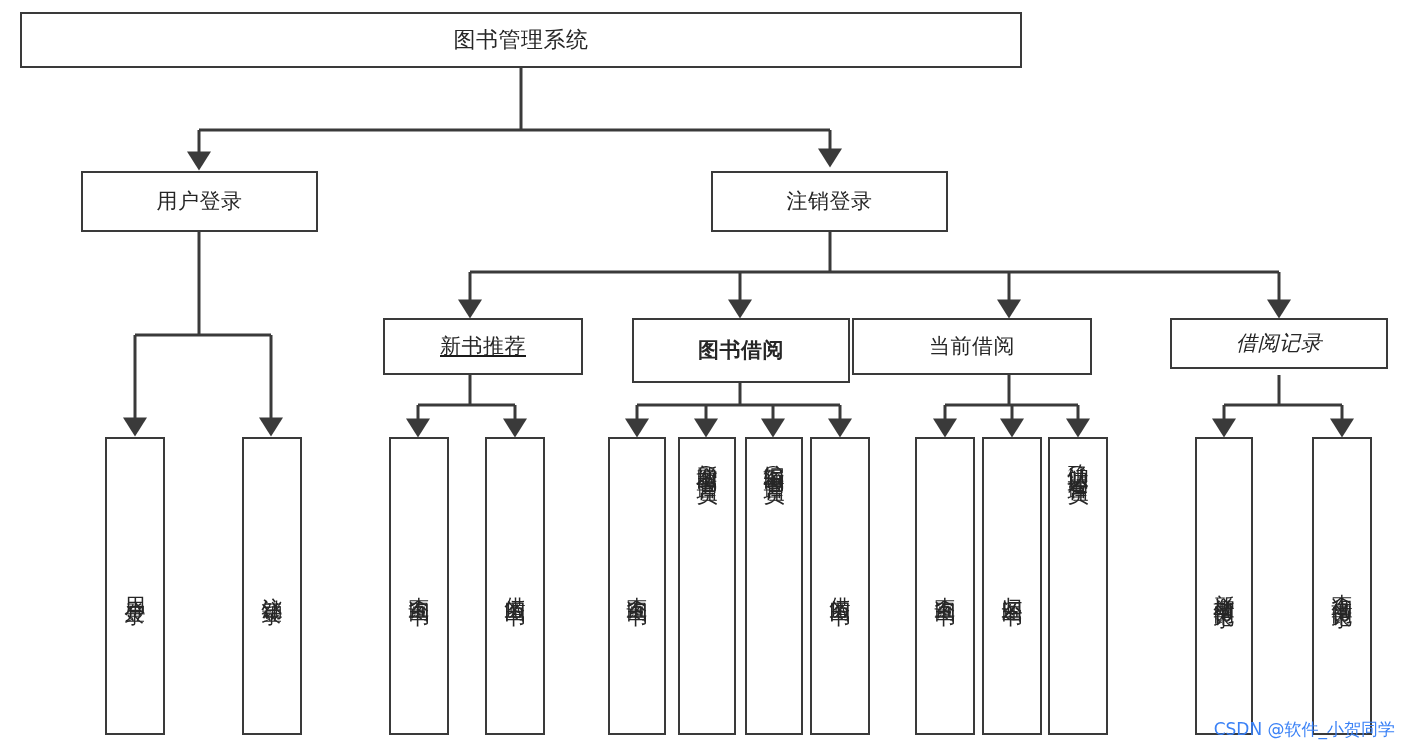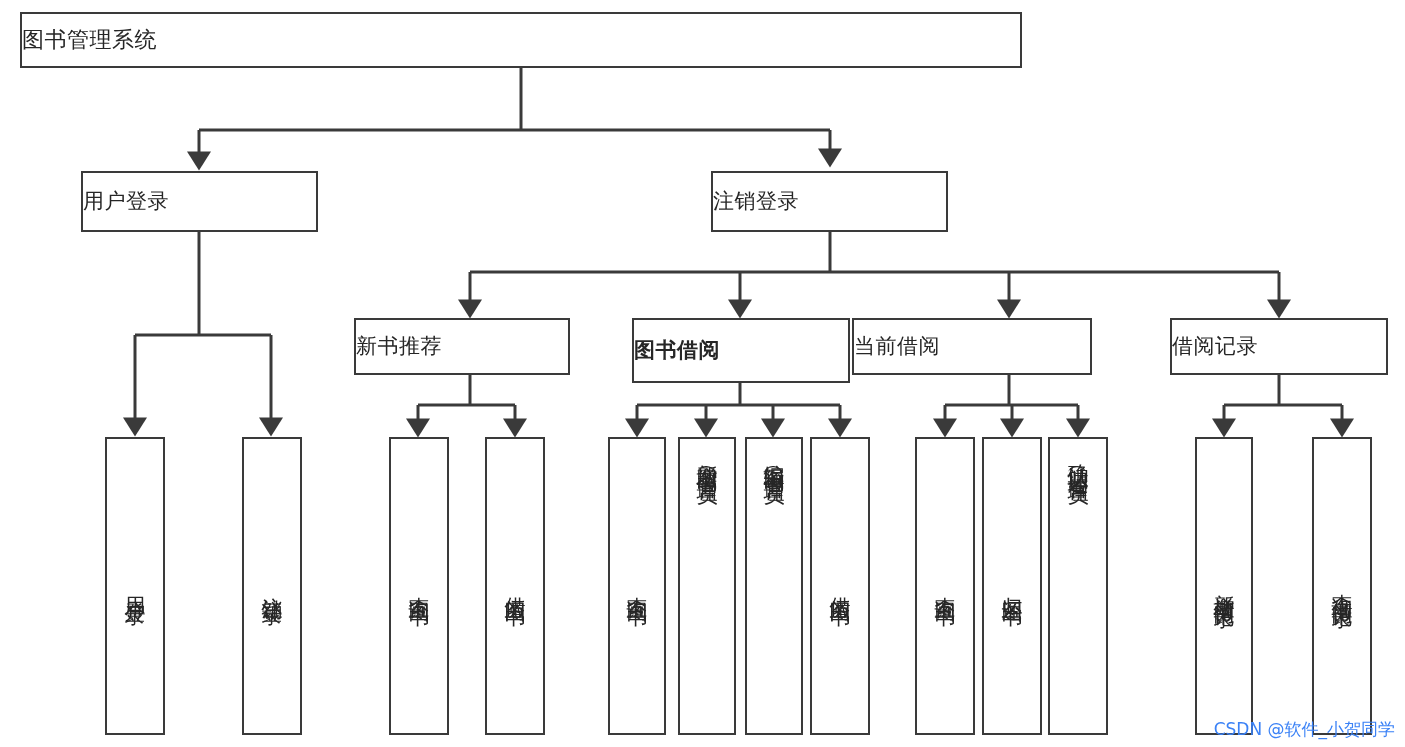--- a/index.html
+++ b/index.html
@@ -26,20 +26,21 @@
     height: 747px;
     pointer-events: none;
   }
   .node {
     position: absolute;
     box-sizing: border-box;
     background: #ffffff;
     border: 2.5px solid #3a3a3a;
     display: flex;
     align-items: center;
+    justify-content: center;
     color: #1a1a1a;
     z-index: 2;
   }
   .node-label {
     display: block;
     text-align: center;
     line-height: 1.18;
     color: #262626;
   }
   
@@ -140,30 +141,30 @@
     <span class="node-label">图书管理系统</span>
   </div>
 
   <div class="node horiz" style="left:81px; top:171px; width:237px; height:61px;">
     <span class="node-label">用户登录</span>
   </div>
   <div class="node horiz" style="left:711px; top:171px; width:237px; height:61px;">
     <span class="node-label">注销登录</span>
   </div>
 
-  <div class="node horiz" style="left:354px; top:318px; width:216px; height:57px;">
+  <div class="node horiz" style="left:383px; top:318px; width:200px; height:57px;text-decoration:underline;">
     <span class="node-label">新书推荐</span>
   </div>
   <div class="node horiz" style="left:632px; top:318px; width:218px; height:65px;font-weight:bold;">
     <span class="node-label">图书借阅</span>
   </div>
   <div class="node horiz" style="left:852px; top:318px; width:240px; height:57px;">
     <span class="node-label">当前借阅</span>
   </div>
-  <div class="node horiz" style="left:1170px; top:318px; width:218px; height:57px;">
+  <div class="node horiz" style="left:1170px; top:318px; width:218px; height:51px;font-style:italic;">
     <span class="node-label">借阅记录</span>
   </div>
 
   <div class="node vert centered" style="left:105px; top:437px; width:60px; height:298px;">
     <span class="node-label">用户登录</span>
   </div>
   <div class="node vert centered" style="left:242px; top:437px; width:60px; height:298px;">
     <span class="node-label">注销登录</span>
   </div>
 

